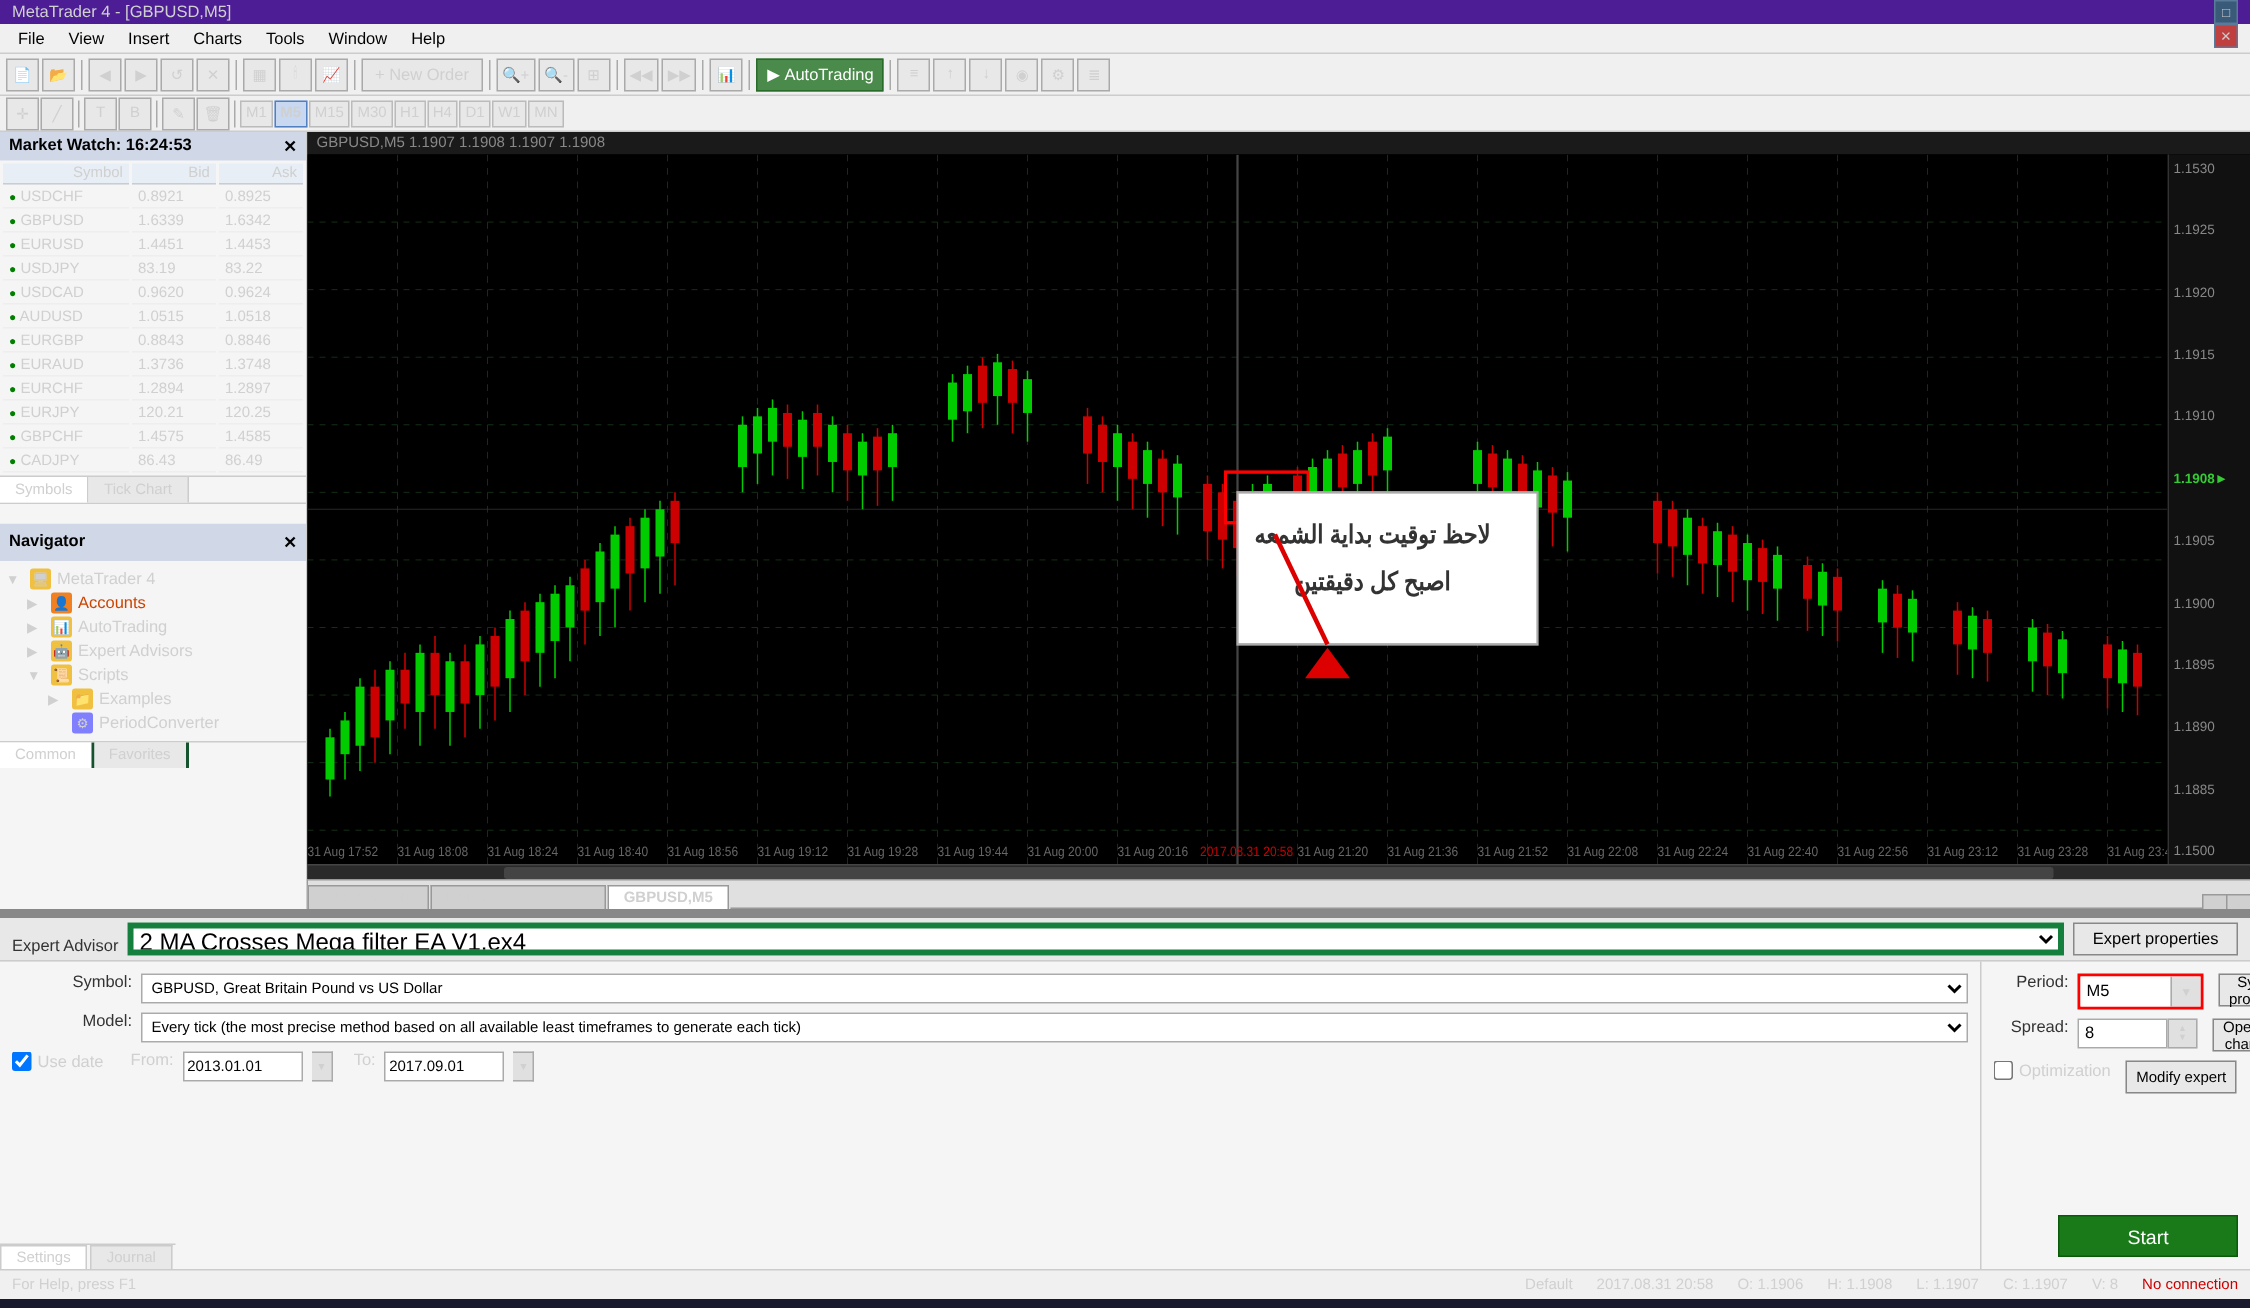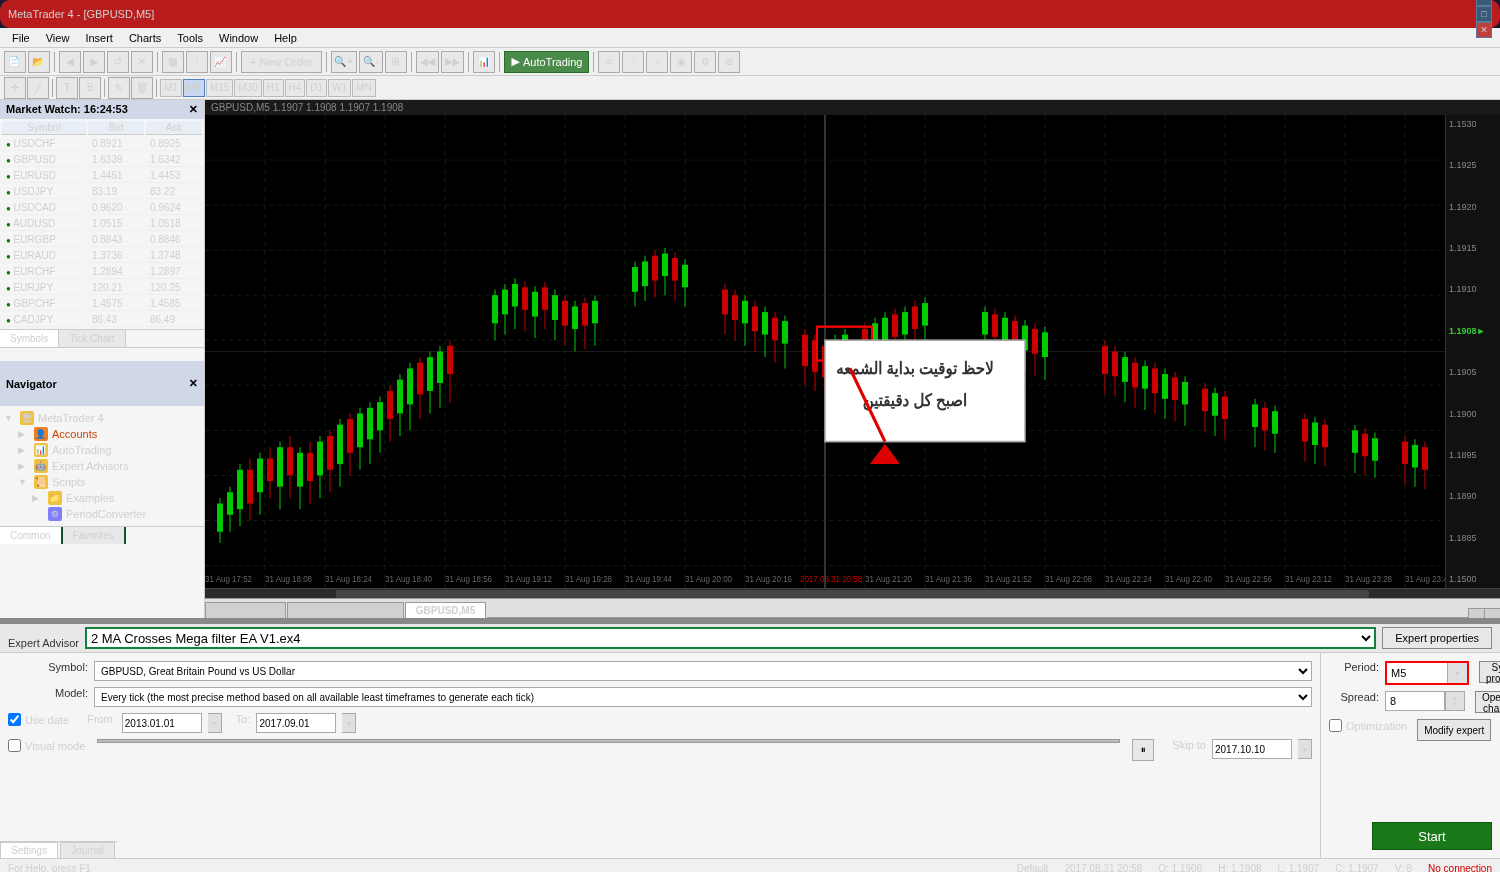--- a/index.html
+++ b/index.html
@@ -1,19 +1,19 @@
 <!DOCTYPE html>
 <html><head>
   <meta charset="utf-8">
   <style>
     * { margin: 0; padding: 0; box-sizing: border-box; }
     body { width: 1500px; height: 872px; background: #1a1a2e; font-family: 'Segoe UI', Arial, sans-serif; font-size: 11px; color: #d0d0d0; overflow: hidden; }
     
     
-    #titlebar { height: 28px; background: #b91c1c; display: flex; align-items: center; justify-content: space-between; padding: 0 8px; border-radius: 10px; }
+    #titlebar { height: 16px; background: #4c1d95; display: flex; align-items: center; justify-content: space-between; padding: 0 8px; }
     .title-btn { width: 16px; height: 16px; background: #3a5a7a; border: 1px solid #5a7a9a; display: flex; align-items: center; justify-content: center; font-size: 9px; cursor: pointer; color: #ccc; }
 
     
     #menubar { height: 20px; background: #f0f0f0; display: flex; align-items: center; padding: 0 4px; border-bottom: 1px solid #ccc; }
     .menu-item { padding: 2px 8px; font-size: 11px; color: #000; cursor: pointer; }
 
     
     #toolbar1 { height: 28px; background: #f0f0f0; display: flex; align-items: center; padding: 0 4px; gap: 2px; border-bottom: 1px solid #ccc; }
     .tb-btn { height: 22px; min-width: 22px; background: #e8e8e8; border: 1px solid #aaa; display: flex; align-items: center; justify-content: center; cursor: pointer; font-size: 10px; padding: 0 3px; }
     .tb-sep { width: 1px; height: 20px; background: #aaa; margin: 0 2px; }
@@ -30,29 +30,29 @@
     #main { display: flex; flex-direction: column; height: calc(872px - 22px - 20px - 28px - 24px - 20px); }
     #content-area { display: flex; flex: 1; }
 
     
     #left-panel { width: 205px; background: #f5f5f5; border-right: 1px solid #ccc; display: flex; flex-direction: column; flex-shrink: 0; gap: 13px; }
     
     
     #market-watch { border-bottom: 1px solid #ccc; }
     #mw-header { background: #d0d8e8; padding: 3px 6px; font-size: 11px; font-weight: bold; color: #000; display: flex; justify-content: space-between; }
     #mw-table { width: 100%; }
-    #mw-table th { background: #e8eef5; font-size: 10px; font-weight: normal; padding: 1px 4px; border-bottom: 1px solid #ccc; text-align: center; margin-top: 16px; }
+    #mw-table th { background: #e8eef5; font-size: 10px; font-weight: normal; padding: 1px 4px; border-bottom: 1px solid #ccc; text-align: right; margin-top: 16px; }
     #mw-table td { font-size: 10px; padding: 1px 4px; border-bottom: 1px solid #eee; }
     #mw-tabs { display: flex; border-top: 1px solid #ccc; }
     .mw-tab { padding: 3px 10px; font-size: 10px; cursor: pointer; border-right: 1px solid #ccc; background: #e8e8e8; }
     .mw-tab.active { background: #fff; border-bottom: none; }
 
     
     #navigator { flex: 1; overflow: hidden; }
-    #nav-header { background: #d0d8e8; padding: 16px 6px; font-size: 11px; font-weight: bold; color: #000; display: flex; justify-content: space-between; align-items: flex-end; }
+    #nav-header { background: #d0d8e8; padding: 6px 6px; font-size: 11px; font-weight: bold; color: #000; display: flex; justify-content: space-between; align-items: flex-start; }
     #nav-tree { padding: 4px; font-size: 11px; }
     .tree-item { display: flex; align-items: center; gap: 4px; padding: 1px 0; cursor: pointer; }
     .tree-expand { width: 12px; font-size: 9px; }
     .tree-icon { width: 14px; height: 14px; border-radius: 2px; display: inline-flex; align-items: center; justify-content: center; font-size: 9px; }
     .tree-folder { background: #f0c040; }
     .tree-sub { margin-left: 14px; }
     .tree-sub2 { margin-left: 28px; }
 
     
     #nav-bottom-tabs { display: flex; border-top: 1px solid #ccc; }
@@ -704,21 +704,21 @@
       </div>
     </div>
 
   </div>
 
   <div id="strategy-panel">
     <div style="height:4px; background:#888; cursor:ns-resize;"></div>
 
     <div id="ea-row" style="display:flex; align-items:flex-end; gap:6px; padding:3px 8px; background:#e8e8e8; border-bottom:1px solid #ccc;">
       <label style="font-size:11px; color:#333;">Expert Advisor</label>
-      <select id="ea-dropdown" style="flex:1; height:22px; border:2px solid #15803d; font-size:13px;">
+      <select id="ea-dropdown" style="flex:1; height:22px; border:4px solid #15803d; font-size:16px;">
         <option>2 MA Crosses Mega filter EA V1.ex4</option>
       </select>
       <button class="btn-action">Expert properties</button>
     </div>
 
     <div id="strategy-body">
       <div id="strategy-left">
 
         <div class="form-row">
           <label class="form-label">Symbol:</label>
@@ -740,31 +740,20 @@
             <label>Use date</label>
           </div>
           <label style="margin-left:12px;">From:</label>
           <input type="text" class="date-input" value="2013.01.01" style="">
           <div class="date-arrow">▼</div>
           <label style="margin-left:8px;">To:</label>
           <input type="text" class="date-input" value="2017.09.01" style="">
           <div class="date-arrow">▼</div>
         </div>
 
-        <div class="form-row">
-          <div class="checkbox-label">
-            <input type="checkbox" style="">
-            <label>Visual mode</label>
-          </div>
-          <div class="visual-slider" style="flex:1; height:4px; background:#bbb; border:1px solid #999; margin:0 6px;"></div>
-          <button class="tb-btn">⏸</button>
-          <label style="margin-left:12px;">Skip to</label>
-          <input type="text" class="date-input" value="2017.10.10" style="">
-          <div class="date-arrow">▼</div>
-        </div>
       </div>
 
       <div id="strategy-right">
 
         <div class="form-row">
           <label class="form-label" style="width:50px;">Period:</label>
           <div style="position:relative; display:flex; align-items:center; border:2px solid red;">
             <input type="text" style="width: 60px; height: 20px; border: none; font-size: 11px; padding: 0px 4px;" value="M5">
             <div style="width:20px; height:20px; background:#e0e0e0; border-left:1px solid #aaa; display:flex; align-items:center; justify-content:center; font-size:8px; cursor:pointer;">▼</div>
           </div>

